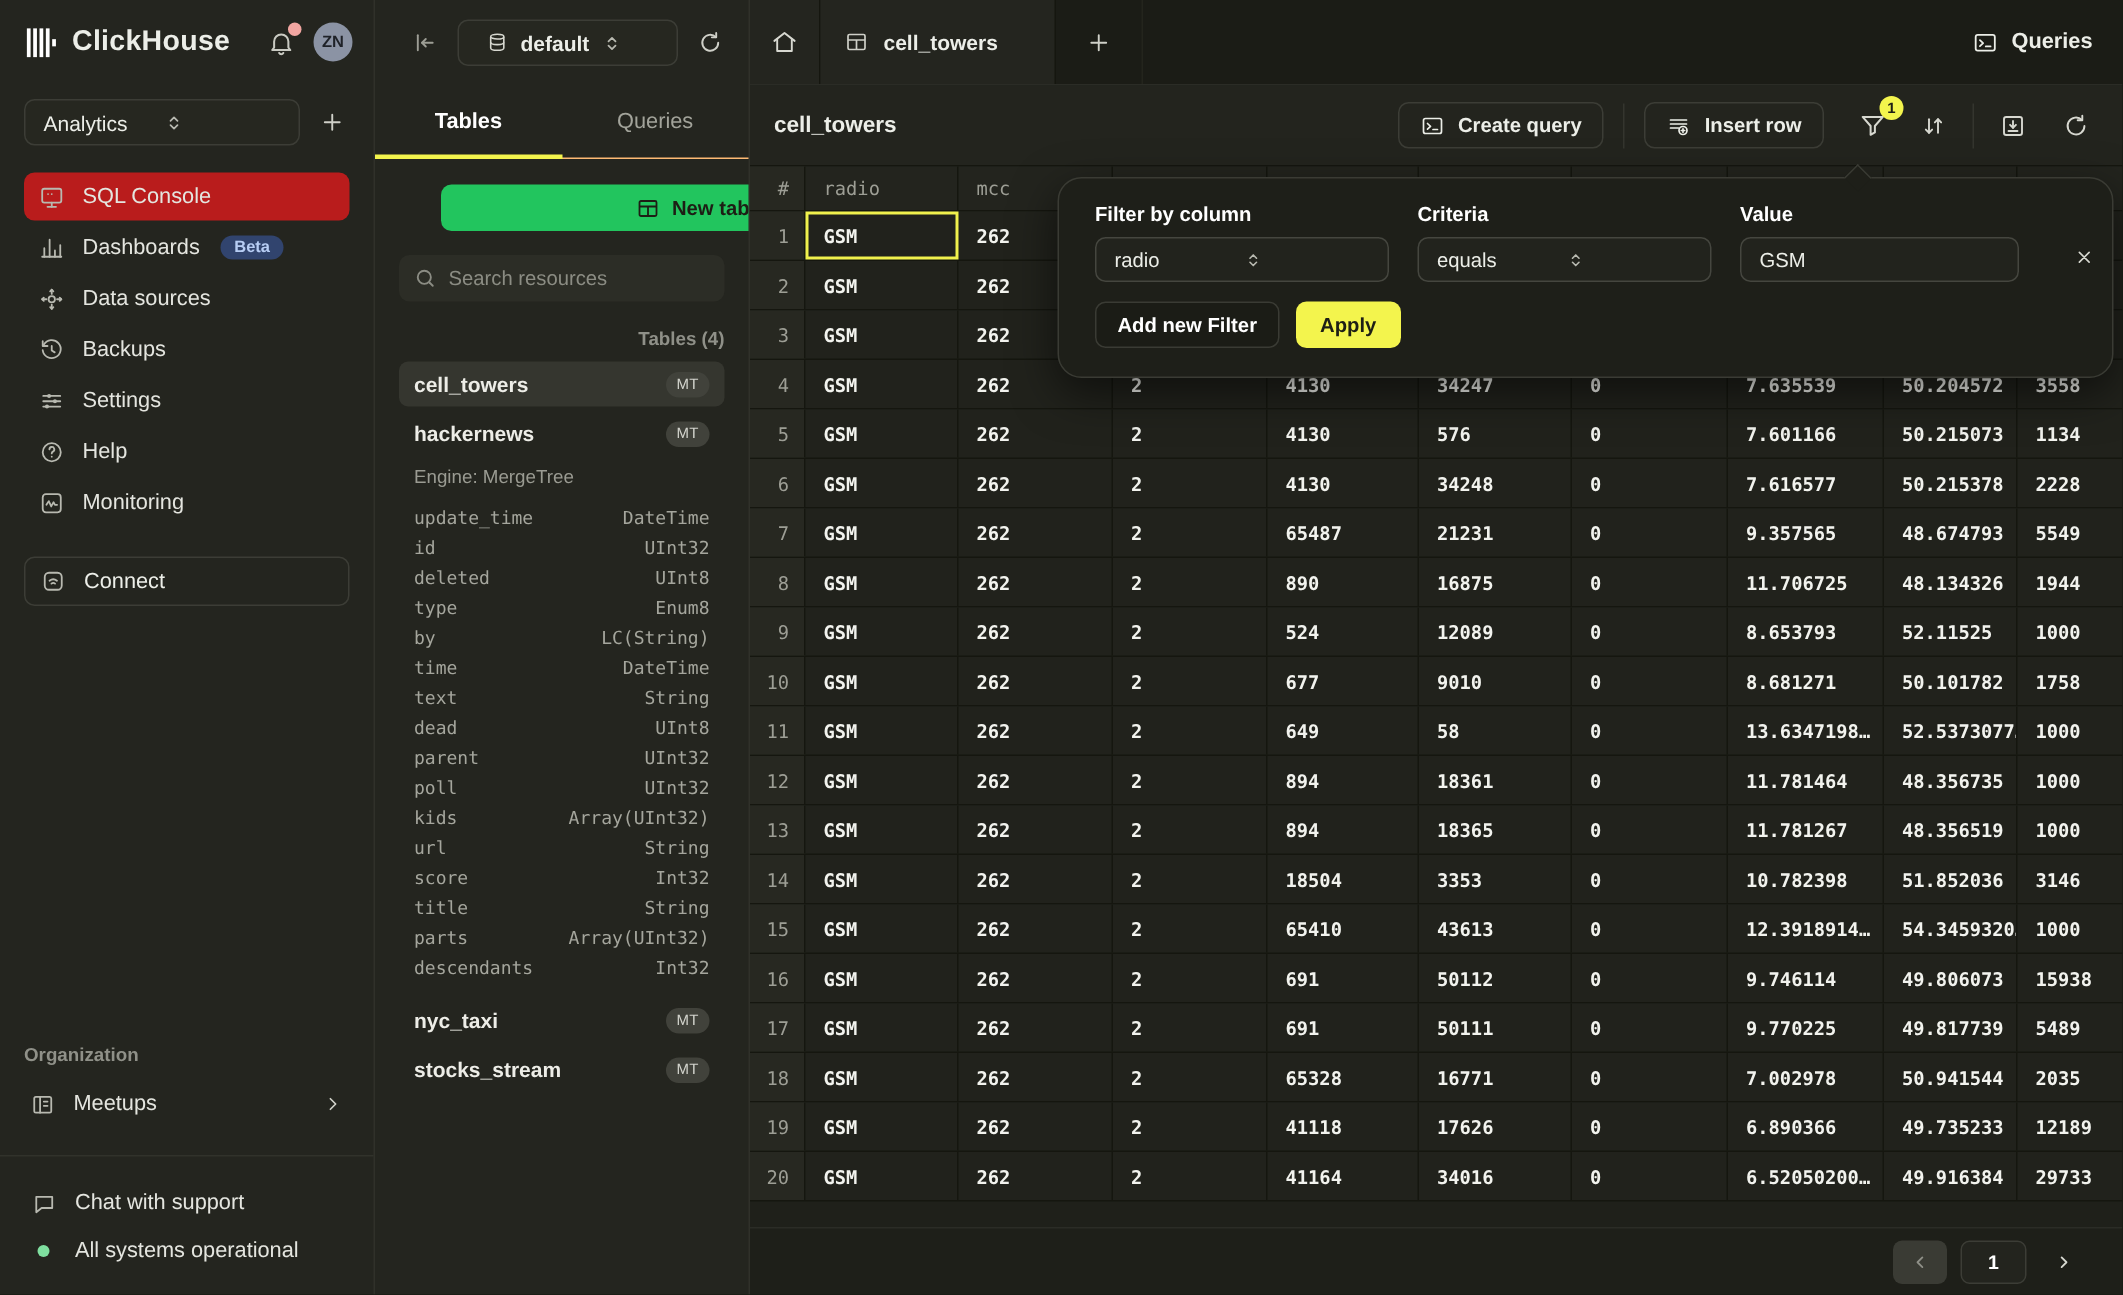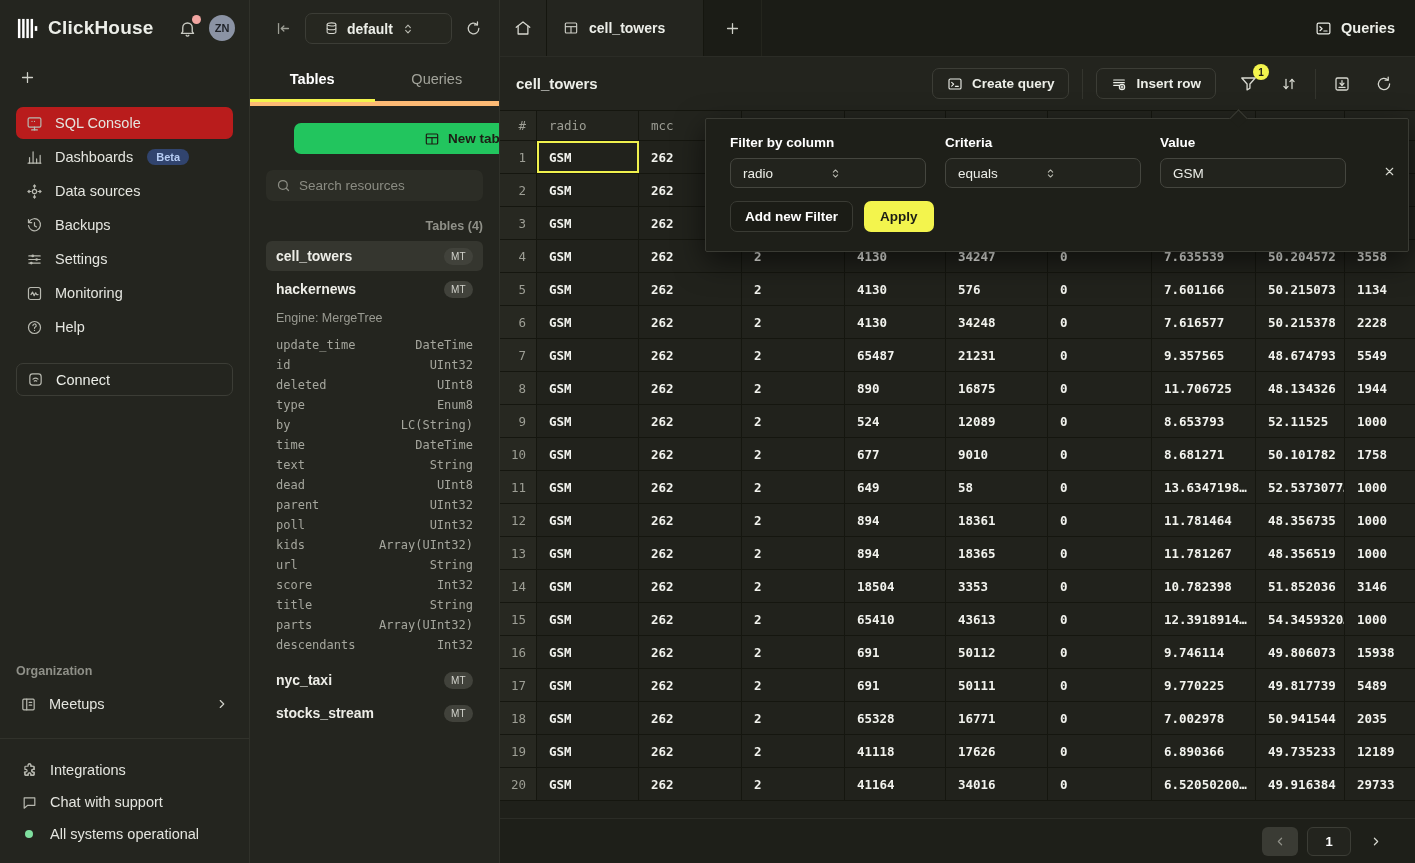--- a/index.html
+++ b/index.html
@@ -32,21 +32,21 @@
   .sb-foot{padding:16px 16px 14px 16px;display:flex;flex-direction:column;gap:2px;}
   .foot-item{display:flex;align-items:center;gap:12px;height:30px;padding:0 10px 0 4px;color:#e4e5df;cursor:pointer;font-size:14.5px;}
   .foot-item .ic{color:#b8b9b0;display:flex;width:18px;justify-content:center;}
   .status-dot{width:8px;height:8px;border-radius:50%;background:#7fdf9f;}
 
   
   .explorer{width:250px;min-width:250px;background:#24251f;border-right:1px solid #30312a;display:flex;flex-direction:column;}
   .ex-top{height:57px;display:flex;align-items:center;padding:0 14px 0 22px;gap:10px;}
   .db-select{flex:1;height:31px;border:1px solid #3c3d36;border-radius:7px;display:flex;align-items:center;gap:8px;padding:0 18px;cursor:pointer;background:#262720;}
   .db-select span{flex:1;font-size:14px;font-weight:700;}
-  .ex-tabs{display:flex;height:49px;border-bottom:5px solid #fdba74;}
+  .ex-tabs{display:flex;height:49px;border-bottom:1px solid #fdba74;}
   .ex-tab{flex:1;display:flex;align-items:center;justify-content:center;font-size:14.5px;color:#a2a39a;cursor:pointer;position:relative;}
   .ex-tab.active{color:#fff;font-weight:700;}
   .ex-tab.active::after{content:"";position:absolute;left:0;right:0;bottom:-1px;height:3px;background:#f3f44d;}
   .ex-body{flex:1;padding:17px 16px;overflow:hidden;}
   .new-table{width:100%;height:31px;background:#22c55e;border:none;border-radius:7px;color:#1d1e15;font-size:13.5px;font-weight:700;display:flex;align-items:center;justify-content:flex-end;gap:8px;cursor:pointer;margin-left:28px;}
   .search{margin-top:16px;height:31px;background:#2c2d26;border-radius:7px;display:flex;align-items:center;gap:8px;padding:0 10px;}
   .search input{background:none;border:none;outline:none;color:#d7d8d0;font-size:13.5px;width:100%;font-family:"Liberation Sans",sans-serif;}
   .search input::placeholder{color:#8b8c83;}
   .tables-label{color:#8f9088;font-size:12.5px;font-weight:700;margin:18px 0 8px 0;text-align:right;}
   .tbl-item{height:30px;display:flex;align-items:center;padding:0 10px;border-radius:6px;cursor:pointer;margin-bottom:3px;}
@@ -83,21 +83,21 @@
   .g-cell.num{justify-content:flex-end;padding:0 10px 0 0;background:#272821;color:#9d9e95;font-weight:400;}
   .g-cell:last-child{border-right:none;}
   .g-cell.selected{outline:2px solid #f0f14d;outline-offset:-2px;}
 
   .main-foot{flex:1;border-top:1px solid #2b2c26;margin-top:17px;display:flex;align-items:center;justify-content:flex-end;padding-right:25px;gap:9px;background:#1e1f19;}
   .pg-prev{width:36px;height:29px;border-radius:6px;background:#3a3b34;border:none;color:#8f9088;display:flex;align-items:center;justify-content:center;cursor:default;}
   .pg-page{width:44px;height:29px;border-radius:6px;background:#23241e;border:1px solid #3c3d36;color:#fff;font-size:13px;font-weight:700;display:flex;align-items:center;justify-content:center;}
   .pg-next{width:30px;height:29px;background:none;border:none;color:#d7d8d0;display:flex;align-items:center;justify-content:center;cursor:pointer;}
 
   
-  .popup{position:absolute;left:205px;right:6px;top:118px;height:134px;background:#1e1f19;border:1px solid #3a3b34;border-radius:2px;box-shadow:0 10px 30px rgba(0,0,0,.55);z-index:5;padding:16px 24px;}
+  .popup{position:absolute;left:205px;right:6px;top:118px;height:134px;background:#1e1f19;border:1px solid #3a3b34;border-radius:16px;box-shadow:0 10px 30px rgba(0,0,0,.55);z-index:5;padding:16px 24px;}
   .popup .notch{position:absolute;top:-7px;left:526px;width:13px;height:13px;background:#1e1f19;border-left:1px solid #3a3b34;border-top:1px solid #3a3b34;transform:rotate(45deg);}
   .pop-grid{display:flex;gap:19px;}
   .pop-field{display:flex;flex-direction:column;gap:8px;}
   .pop-label{font-size:13.5px;font-weight:700;color:#fff;}
   .pop-select{width:196px;height:30px;border:1px solid #45463f;border-radius:7px;background:#22231d;display:flex;align-items:center;padding:0 10px 0 12px;cursor:pointer;}
   .pop-select span{flex:1;font-size:13.5px;color:#eceee8;}
   .pop-input{width:186px;height:30px;border:1px solid #45463f;border-radius:7px;background:#22231d;color:#eceee8;font-size:13.5px;padding:0 12px;outline:none;font-family:"Liberation Sans",sans-serif;}
   .pop-close{background:none;border:none;color:#d7d8d0;cursor:pointer;align-self:flex-end;margin:0 0 6px 14px;padding:4px;}
   .pop-actions{display:flex;gap:11px;margin-top:13px;}
   .btn-dark{height:31px;border:1px solid #3a3b34;background:#1b1c16;border-radius:7px;color:#fff;font-size:13.5px;font-weight:700;padding:0 14px;cursor:pointer;}
@@ -126,20 +126,29 @@
         <svg width="19" height="19" viewBox="0 0 24 24" fill="none" stroke="currentColor" stroke-width="1.7" stroke-linecap="round" stroke-linejoin="round">
             <path d="M6 16v-5a6 6 0 1 1 12 0v5l1.6 2.2H4.4z"></path>
             <path d="M10.3 20.6a1.9 1.9 0 0 0 3.4 0"></path>
           </svg>
         <span class="dot"></span>
       </button>
       <div class="avatar">ZN</div>
     </div>
 
     <div class="org-row">
+      <div class="org-select">
+        <span>Analytics</span>
+        <span>
+          <svg width="14" height="14" viewBox="0 0 24 24" fill="none" stroke="#b8b9b0" stroke-width="2" stroke-linecap="round" stroke-linejoin="round">
+              <path d="M8 9.5 12 5.5l4 4"></path>
+              <path d="M8 14.5l4 4 4-4"></path>
+            </svg>
+        </span>
+      </div>
       <button class="icon-btn">
         <svg width="17" height="17" viewBox="0 0 24 24" fill="none" stroke="currentColor" stroke-width="1.8" stroke-linecap="round">
             <path d="M12 5v14M5 12h14"></path>
           </svg>
       </button>
     </div>
 
     <nav class="nav" id="side-nav">
         <div class="nav-item active">
           <span class="ic">
@@ -189,35 +198,35 @@
               <circle cx="9.5" cy="7" r="1.9" fill="currentColor" stroke="none"></circle>
               <circle cx="15" cy="12" r="1.9" fill="currentColor" stroke="none"></circle>
               <circle cx="7.5" cy="17" r="1.9" fill="currentColor" stroke="none"></circle>
             </svg>
           </span>
           <span>Settings</span>
         </div>
         <div class="nav-item">
           <span class="ic">
             <svg width="17" height="17" viewBox="0 0 24 24" fill="none" stroke="currentColor" stroke-width="1.7" stroke-linecap="round" stroke-linejoin="round">
-              <rect x="3.5" y="3.5" width="17" height="17" rx="3"></rect>
-              <path d="m7 13.5 2.2-3.5 2.3 5 2.2-4 1.3 2.5H17"></path>
+              <circle cx="12" cy="12" r="8.5"></circle>
+              <path d="M9.8 9.3a2.3 2.3 0 1 1 3.3 2.1c-.8.4-1.1.8-1.1 1.7"></path>
+              <path d="M12 16.2h.01"></path>
             </svg>
           </span>
-          <span>Monitoring</span>
+          <span>Help</span>
         </div>
         <div class="nav-item">
           <span class="ic">
             <svg width="17" height="17" viewBox="0 0 24 24" fill="none" stroke="currentColor" stroke-width="1.7" stroke-linecap="round" stroke-linejoin="round">
-              <circle cx="12" cy="12" r="8.5"></circle>
-              <path d="M9.8 9.3a2.3 2.3 0 1 1 3.3 2.1c-.8.4-1.1.8-1.1 1.7"></path>
-              <path d="M12 16.2h.01"></path>
+              <rect x="3.5" y="3.5" width="17" height="17" rx="3"></rect>
+              <path d="m7 13.5 2.2-3.5 2.3 5 2.2-4 1.3 2.5H17"></path>
             </svg>
           </span>
-          <span>Help</span>
+          <span>Monitoring</span>
         </div>
       </nav>
 
     <div class="connect-wrap">
       <button class="connect">
         <span class="ic">
           <svg width="17" height="17" viewBox="0 0 24 24" fill="none" stroke="#b8b9b0" stroke-width="1.7" stroke-linecap="round">
               <rect x="4" y="4" width="16" height="16" rx="4"></rect>
               <path d="M8.5 11.5c2.2-1.8 4.8-1.8 7 0"></path>
               <path d="M10.3 14.2c1.1-.9 2.3-.9 3.4 0"></path>
@@ -244,29 +253,20 @@
           <svg width="14" height="14" viewBox="0 0 24 24" fill="none" stroke="#cfd0c8" stroke-width="2" stroke-linecap="round" stroke-linejoin="round">
               <path d="m9 6 6 6-6 6"></path>
             </svg>
         </span>
       </div>
     </div>
 
     <div class="sb-divider"></div>
 
     <div class="sb-foot" id="sb-foot">
-        <div class="foot-item">
-          <span class="ic">
-            <svg width="17" height="17" viewBox="0 0 24 24" fill="none" stroke="currentColor" stroke-width="1.7" stroke-linejoin="round">
-              <path d="M10 4.5a2 2 0 0 1 4 0V6h3a1.5 1.5 0 0 1 1.5 1.5v3H17a2 2 0 0 0 0 4h1.5v3A1.5 1.5 0 0 1 17 19h-3v-1.5a2 2 0 0 0-4 0V19H7a1.5 1.5 0 0 1-1.5-1.5v-3H4a? "></path>
-              <path d="M10 6V4.7a2 2 0 0 1 4 0V6h3.3A1.2 1.2 0 0 1 18.5 7.2V10.5H17a1.8 1.8 0 0 0 0 3.6h1.5v3.2a1.2 1.2 0 0 1-1.2 1.2H14v-1.3a2 2 0 0 0-4 0v1.3H6.7a1.2 1.2 0 0 1-1.2-1.2V14H6.8a1.8 1.8 0 0 0 0-3.6H5.5V7.2A1.2 1.2 0 0 1 6.7 6z"></path>
-            </svg>
-          </span>
-          <span>Integrations</span>
-        </div>
         <div class="foot-item">
           <span class="ic">
             <svg width="17" height="17" viewBox="0 0 24 24" fill="none" stroke="currentColor" stroke-width="1.7" stroke-linecap="round" stroke-linejoin="round">
               <path d="M4.5 5.5h15v10.5h-10L4.5 20z"></path>
             </svg>
           </span>
           <span>Chat with support</span>
         </div>
         <div class="foot-item">
           <span class="ic">

